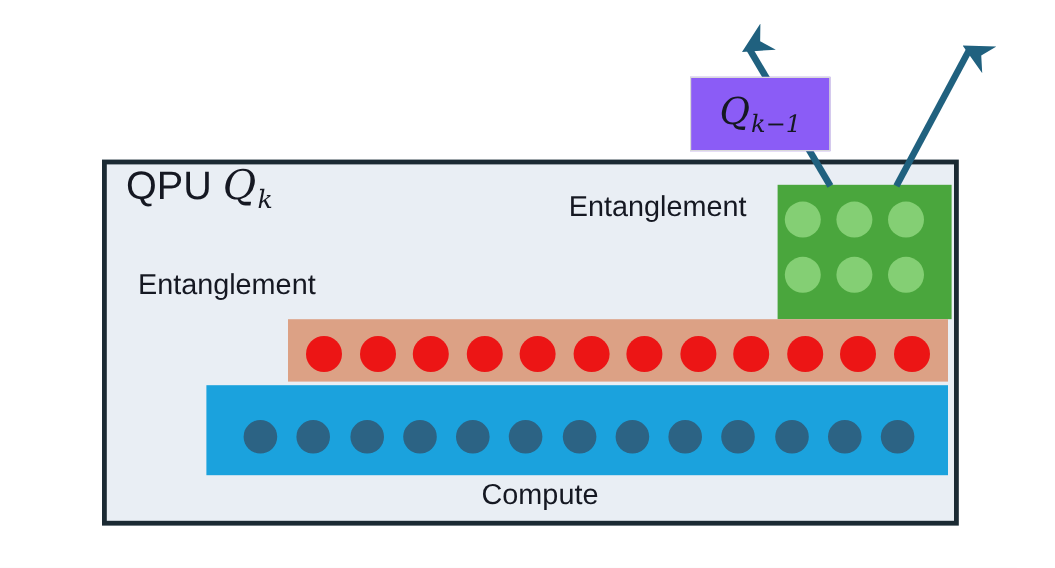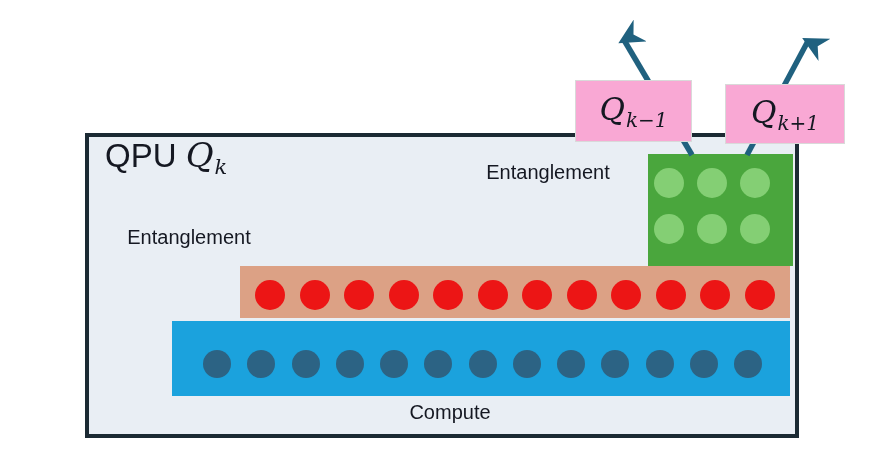--- a/index.html
+++ b/index.html
@@ -13,21 +13,21 @@
   .qpu-title{
     position:absolute;left:16px;top:-2px;
     font-size:33px;color:var(--text,#151822);white-space:nowrap;
   }
   .math{font-family:"DejaVu Serif",serif;font-style:italic;}
   .qpu-title .math{font-size:34px;}
   .qpu-title .sub{font-family:"DejaVu Serif",serif;font-style:italic;font-size:21px;vertical-align:-7px;margin-left:1px;}
 
   .block-label{
     position:absolute;text-align:center;color:var(--text,#151822);
-    font-size:20px;line-height:31px;
+    font-size:24px;line-height:31px;
   }
   .gen-label{left:363px;top:20px;width:192px;}
   .storage-label{left:0px;top:85px;width:200px;}
   .compute-label{left:0px;top:260px;width:722px;text-align:center;}
 
   .gen-box{
     position:absolute;left:559px;top:17px;width:145px;height:112px;
     background:var(--generation-fill,#4aa63d);
     display:flex;flex-wrap:wrap;align-content:flex-start;
     gap:16px 13px;padding:14px 0 0 6px;box-sizing:border-box;
@@ -50,23 +50,23 @@
   }
   .compute-bar .dot{width:28px;height:28px;background:var(--compute-qubit,#2c6384);}
 
   .dot{border-radius:50%;flex:none;}
 
   .arrows{position:absolute;left:0;top:0;z-index:5;pointer-events:none;}
   .arrow-line{stroke:var(--arrow,#20617f);stroke-width:5.5;fill:none;}
   .arrow-head{fill:var(--arrow,#20617f);}
 
   .neighbor-label{
-    position:absolute;z-index:6;background:#f9a8d4;border:1px solid #d9d9d9;
+    position:absolute;z-index:6;background:#8b5cf6;border:1px solid #d9d9d9;
     display:flex;align-items:center;justify-content:center;
-    color:var(--text,#151822);white-space:nowrap;margin-top:16px;
+    color:var(--text,#151822);white-space:nowrap;
   }
   .neighbor-label .math{font-size:31px;}
   .neighbor-label .sub{font-family:"DejaVu Serif",serif;font-style:italic;font-size:20px;vertical-align:-7px;margin-left:1px;}
   .neighbor-left{left:575px;top:64px;width:115px;height:60px;}
   .neighbor-right{left:725px;top:68px;width:118px;height:58px;}
 </style>
 </head>
 <body style="--box-fill: #e9eef4; --box-border: #1b2a33; --text: #151822; --generation-fill: #4aa63d; --generation-qubit: #84cf74; --storage-fill: #dca185; --storage-qubit: #ec1515; --compute-fill: #1ba2dd; --compute-qubit: #2c6384; --arrow: #20617f;">
 
 <div class="canvas">
@@ -140,17 +140,14 @@
     </g>
     <g>
       <line class="arrow-line" x1="747" y1="155" x2="808" y2="41" marker-end="url(#ah)"></line>
     </g>
   </svg>
 
   <div class="neighbor-label neighbor-left">
     <span><span class="math">Q</span><span class="sub">k−1</span></span>
   </div>
 
-  <div class="neighbor-label neighbor-right">
-    <span><span class="math">Q</span><span class="sub">k+1</span></span>
-  </div>
 
 </div>
 
 </body></html>

